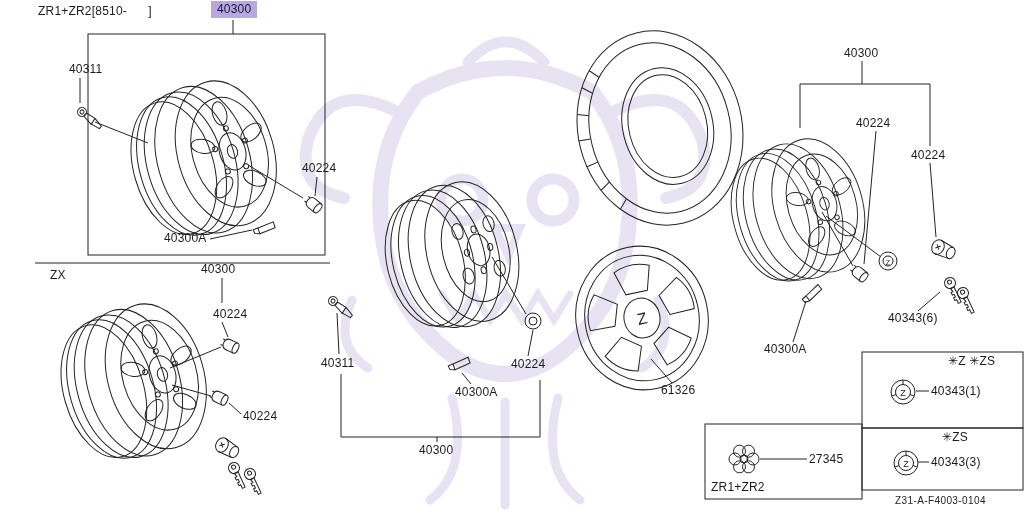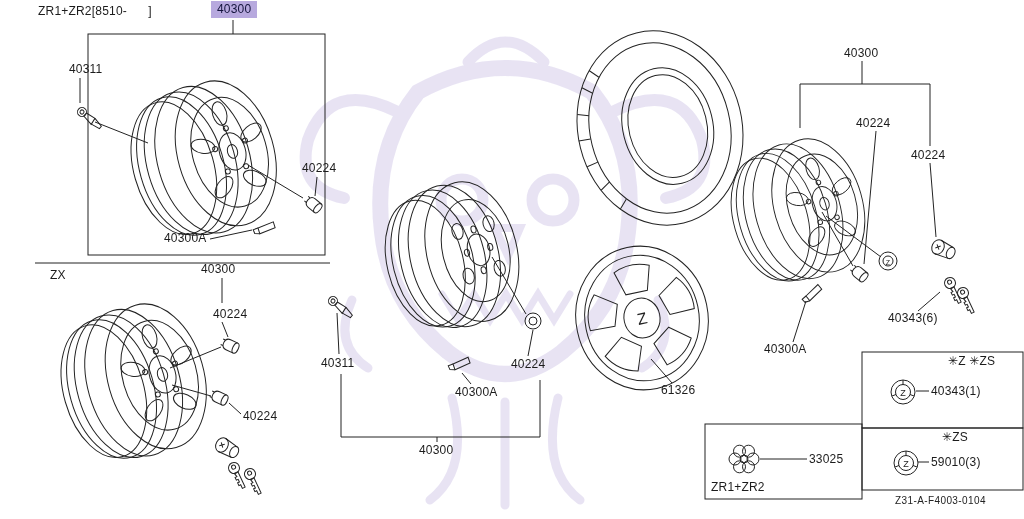--- a/index.html
+++ b/index.html
@@ -265,19 +265,19 @@
 
 <span class="lbl" style="left:844px;top:47px">40300</span>
 <span class="lbl" style="left:856px;top:117px">40224</span>
 <span class="lbl" style="left:911px;top:149px">40224</span>
 <span class="lbl" style="left:888px;top:312px">40343(6)</span>
 <span class="lbl" style="left:764px;top:343px">40300A</span>
 
 <span class="lbl" style="left:948px;top:355px">✳Z ✳ZS</span>
 <span class="lbl" style="left:931px;top:385px">40343(1)</span>
 <span class="lbl" style="left:942px;top:431px">✳ZS</span>
-<span class="lbl" style="left:931px;top:456px">59010(3)</span>
-<span class="lbl" style="left:809px;top:453px">33025</span>
+<span class="lbl" style="left:931px;top:456px">40343(3)</span>
+<span class="lbl" style="left:809px;top:453px">27345</span>
 <span class="lbl" style="left:711px;top:481px">ZR1+ZR2</span>
 
 <span class="lbl code" style="left:895px;top:496px">Z31-A-F4003-0104</span>
 
 </div>
 
 </body></html>

